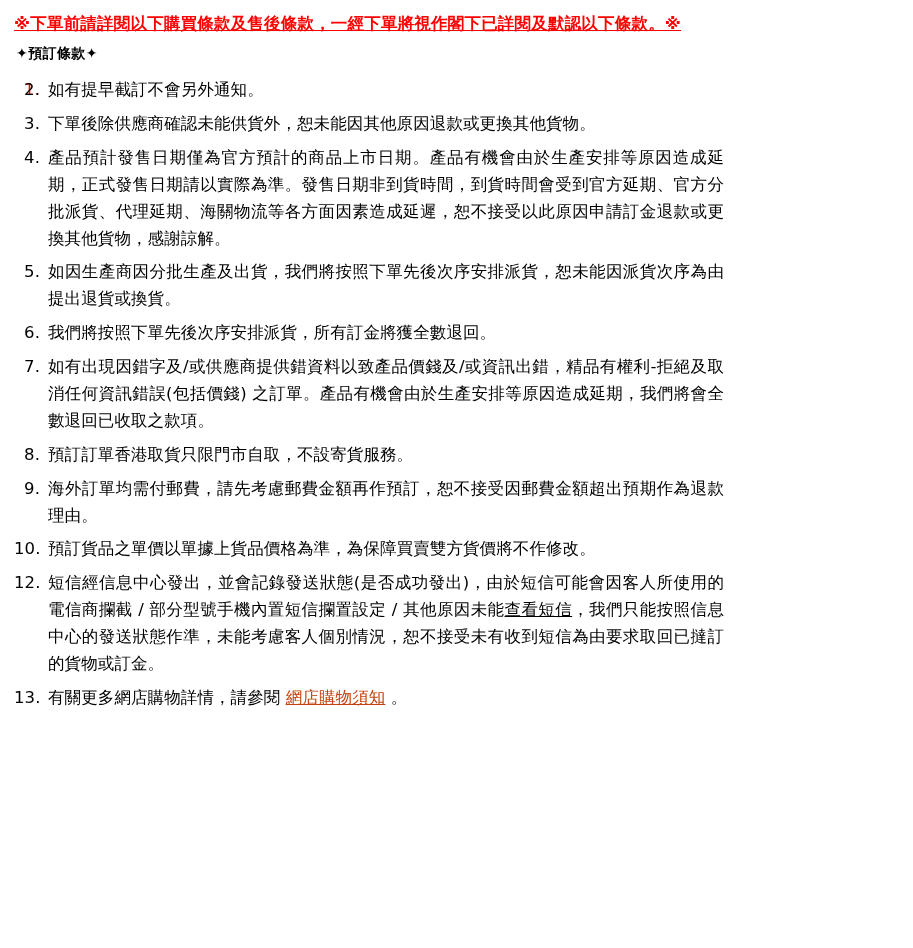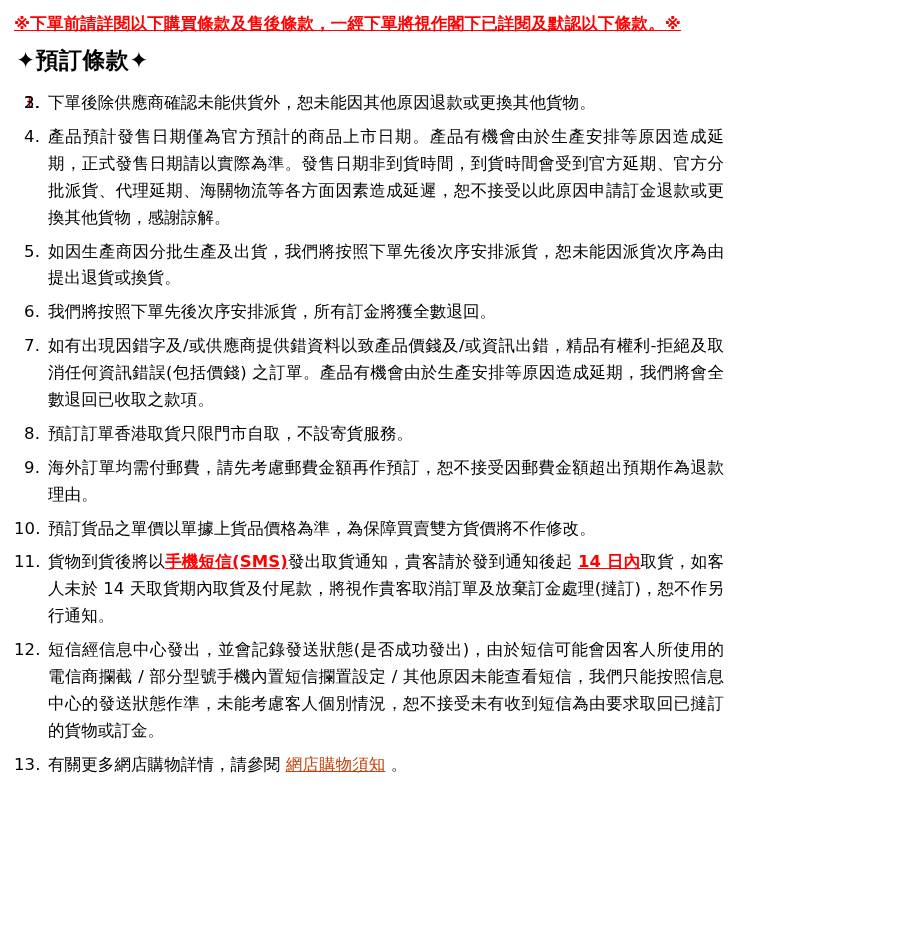--- a/index.html
+++ b/index.html
@@ -23,21 +23,21 @@
     font-weight: bold;
     font-size: 16.5px;
     text-decoration: underline;
     letter-spacing: 0.2px;
     line-height: 1.4;
     margin: 2px 0 10px 0;
     white-space: nowrap;
   }
   .section-title {
     font-weight: bold;
-    font-size: 23px;
+    font-size: 14px;
     margin: 8px 0 14px 2px;
     letter-spacing: 0.4px;
   }
   ol.terms {
     list-style: none;
     margin: 0;
     padding: 0;
   }
   ol.terms > li {
     position: relative;
@@ -60,20 +60,21 @@
   }
   li.red, li.red > .num {
     color: #ff0000;
   }
   .u-red {
     color: #ff0000;
     text-decoration: underline;
     font-weight: bold;
   }
   .u-plain {
+    text-decoration: underline;
   }
   .link {
     color: #c2410c;
     text-decoration: underline;
   }
   .spacer {
     height: 8px;
   }
 </style>
 </head>
@@ -85,21 +86,21 @@
 
   <div class="section-title">✦預訂條款✦</div>
 
   <ol class="terms">
 
     <li class="red">
       <span class="num">1.</span>
     </li>
 
     <li>
-      <span class="num">2.</span>
+      <span class="num">2.</span><span>如有提早截訂不會另外通知。</span>
     </li>
 
     <li>
       <span class="num">3.</span><span>下單後除供應商確認未能供貨外，恕未能因其他原因退款或更換其他貨物。</span>
     </li>
 
     <li>
       <span class="num">4.</span><span>產品預計發售日期僅為官方預計的商品上市日期。產品有機會由於生產安排等原因造成延期，正式發售日期請以實際為準。發售日期非到貨時間，到貨時間會受到官方延期、官方分批派貨、代理延期、海關物流等各方面因素造成延遲，恕不接受以此原因申請訂金退款或更換其他貨物，感謝諒解。</span>
     </li>
 
@@ -120,23 +121,20 @@
     </li>
 
     <li>
       <span class="num">9.</span><span>海外訂單均需付郵費，請先考慮郵費金額再作預訂，恕不接受因郵費金額超出預期作為退款理由。</span>
     </li>
 
     <li>
       <span class="num">10.</span><span>預訂貨品之單價以單據上貨品價格為準，為保障買賣雙方貨價將不作修改。</span>
     </li>
 
-    <li>
-      <span class="num">11.</span><span>貨物到貨後將以</span><span class="u-red">手機短信(SMS)</span><span>發出取貨通知，貴客請於發到通知後起 </span><span class="u-red">14 日內</span><span>取貨，如客人未於 14 天取貨期內取貨及付尾款，將視作貴客取消訂單及放棄訂金處理(撻訂)，恕不作另行通知。</span>
-    </li>
 
     <li>
       <span class="num">12.</span><span>短信經信息中心發出，並會記錄發送狀態(是否成功發出)，由於短信可能會因客人所使用的電信商攔截 / 部分型號手機內置短信攔置設定 / 其他原因未能</span><span class="u-plain">查看短信</span><span>，我們只能按照信息中心的發送狀態作準，未能考慮客人個別情況，恕不接受未有收到短信為由要求取回已撻訂的貨物或訂金。</span>
     </li>
 
     <li>
       <span class="num">13.</span><span>有關更多網店購物詳情，請參閱 </span><a href="#" class="link">網店購物須知</a><span> 。</span>
     </li>
 
   </ol>

